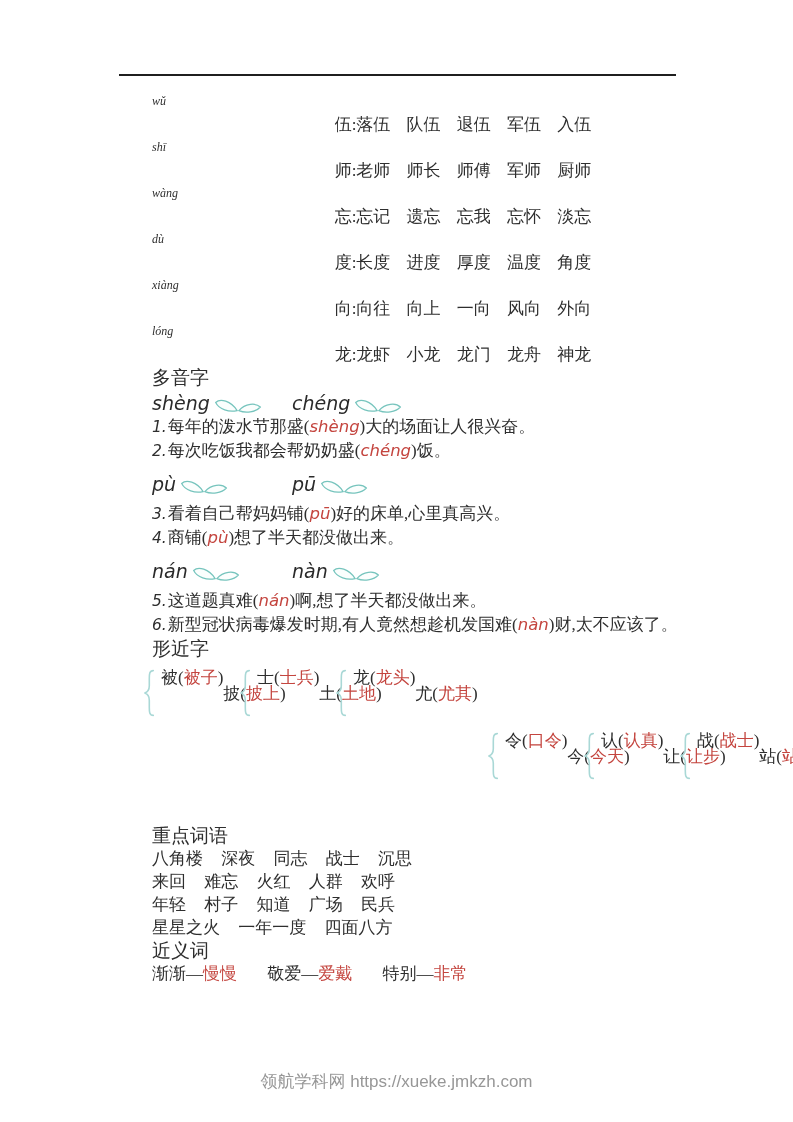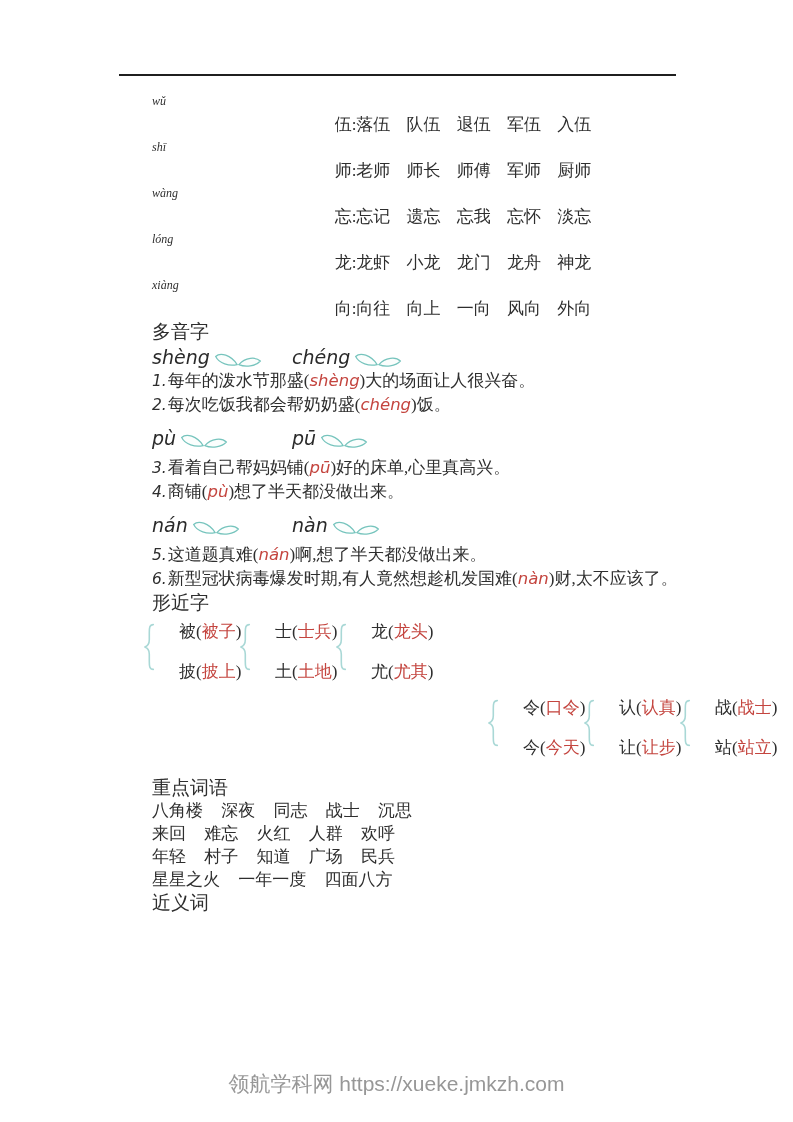--- a/index.html
+++ b/index.html
@@ -43,36 +43,36 @@
     color:#c4453f; font-family:"DejaVu Sans","Liberation Sans",sans-serif;
     font-style:italic; font-size:16.5px;
   }
   .red-cn { color:#c4453f; }
 
   
   .brace-set { display:flex; margin-left:-10px; margin-top:6px; }
   .brace-set.second { margin-top:12px;justify-content:flex-end; }
   .brace-group { display:flex; width:96px; align-items:flex-start; }
   .brace-svg { width:13px; height:48px; flex:none; margin-right:6px; margin-top:3px; }
-  .brace-col { display:flex; flex-direction:column;margin-left:18px; }
+  .brace-col { display:flex; flex-direction:row; }
   .entry { font-size:17px; line-height:24px; white-space:nowrap; }
   .entry + .entry { margin-top:16px; }
 
   
-  .kw-title { margin-top:16px; }
+  .kw-title { margin-top:44px; }
   .kw-row { font-size:17px; line-height:23px; word-spacing:14px; }
 
   
   .syn-row { font-size:17px; line-height:24px; }
   .syn-pair { margin-right:26px; }
 
   .footer {
     position:absolute; top:1070px; left:0; width:793px; text-align:center;
     font-family:"Liberation Sans","DejaVu Sans",sans-serif;
-    font-size:21px; color:#979797;
+    font-size:17px; color:#979797;
   }
 </style>
 </head>
 <body>
 
 <svg width="0" height="0" style="position:absolute" aria-hidden="true">
   <defs>
     <g id="leaf-g">
       <path d="M27 14 C20 3 8 0 3 5 C7 13 18 16 27 14 Z" fill="#fbfefd" stroke="#76c4bd" stroke-width="1.4"></path>
       <path d="M29 14 C36 6 48 5 53 10 C48 16 36 17 29 14 Z" fill="#fbfefd" stroke="#76c4bd" stroke-width="1.4"></path>
@@ -92,26 +92,30 @@
     </div>
     <div>
       <div class="wl-pinyin">shī</div>
       <div class="wl-words">师:老师 师长 师傅 军师 厨师</div>
     </div>
     <div>
       <div class="wl-pinyin">wàng</div>
       <div class="wl-words">忘:忘记 遗忘 忘我 忘怀 淡忘</div>
     </div>
     <div>
+      <div class="wl-pinyin">dù</div>
+      <div class="wl-words">度:长度 进度 厚度 温度 角度</div>
+    </div>
+    <div>
+      <div class="wl-pinyin">xiàng</div>
+      <div class="wl-words">向:向往 向上 一向 风向 外向</div>
+    </div>
+    <div>
       <div class="wl-pinyin">lóng</div>
       <div class="wl-words">龙:龙虾 小龙 龙门 龙舟 神龙</div>
-    </div>
-    <div>
-      <div class="wl-pinyin">xiàng</div>
-      <div class="wl-words">向:向往 向上 一向 风向 外向</div>
     </div>
   </div>
 
   <div class="section-title">多音字</div>
 
   <div class="pair-header">
     <div class="pair-cell">
       <span class="pinyin-big">shèng</span>
       <svg class="leaf-svg" viewBox="0 0 56 20">
           <use href="#leaf-g"></use>
@@ -235,16 +239,21 @@
     </div>
   </div>
 
   <div class="section-title kw-title">重点词语</div>
   <div class="kw-row">八角楼 深夜 同志 战士 沉思</div>
   <div class="kw-row">来回 难忘 火红 人群 欢呼</div>
   <div class="kw-row">年轻 村子 知道 广场 民兵</div>
   <div class="kw-row">星星之火 一年一度 四面八方</div>
 
   <div class="section-title">近义词</div>
+  <div class="syn-row">
+    <span class="syn-pair"><span>渐渐—</span><span class="red-cn">慢慢</span></span>
+    <span class="syn-pair"><span>敬爱—</span><span class="red-cn">爱戴</span></span>
+    <span class="syn-pair"><span>特别—</span><span class="red-cn">非常</span></span>
+  </div>
 
 </div>
 
 <div class="footer">领航学科网 https://xueke.jmkzh.com</div>
 
 </body></html>

